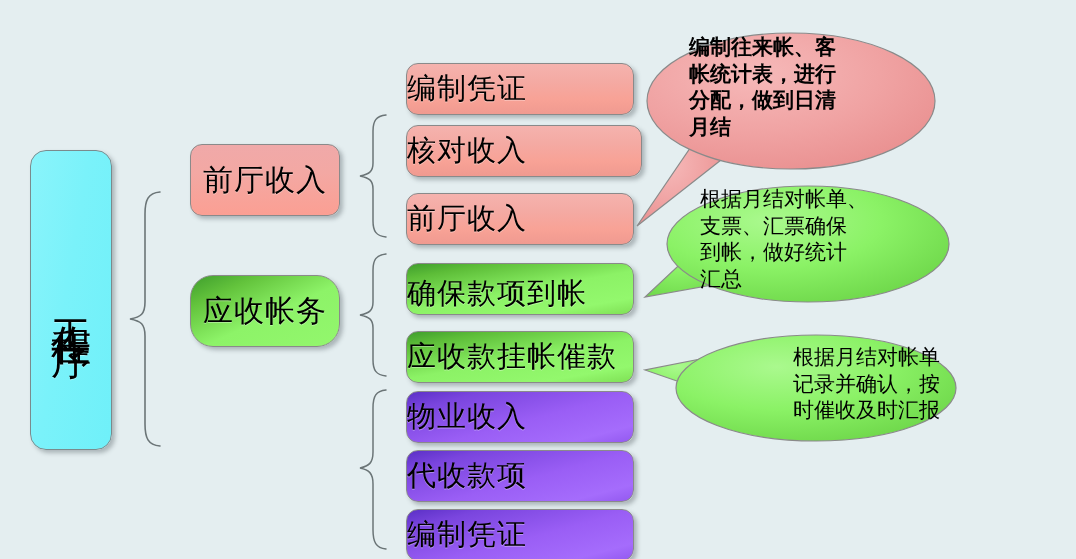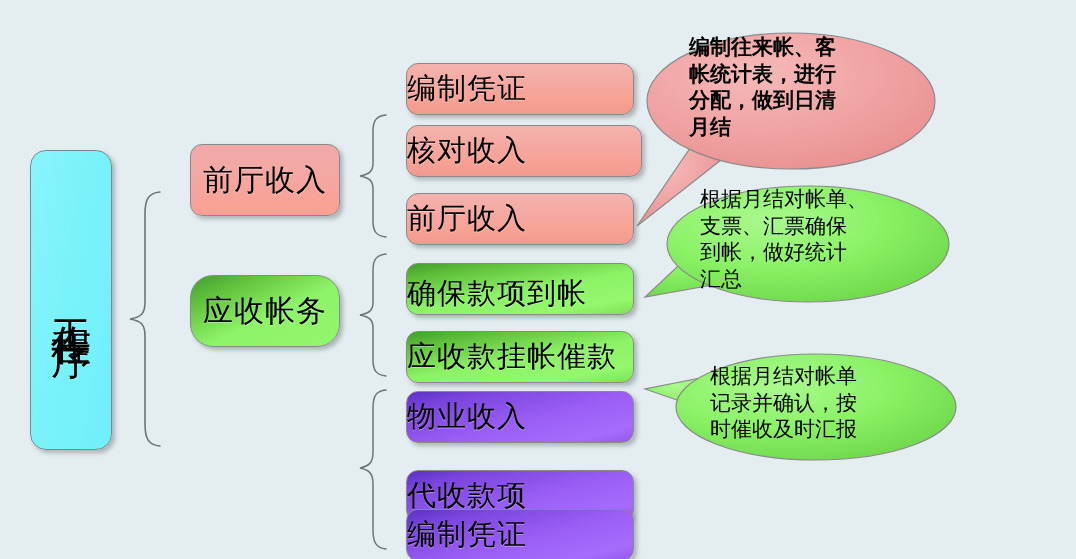--- a/index.html
+++ b/index.html
@@ -151,21 +151,21 @@
   </div>
 
   <div class="node leaf purple" style="left:406px; top:391px; width:228px; height:52px;">
     <span>物业收入</span>
   </div>
 
   <div class="node leaf green" style="left:406px; top:331px; width:228px; height:52px;">
     <span>应收款挂帐催款</span>
   </div>
 
-  <div class="node leaf purple" style="left:406px; top:450px; width:228px; height:52px;margin-top:20px;">
+  <div class="node leaf purple" style="left:406px; top:450px; width:228px; height:52px;">
     <span>代收款项</span>
   </div>
 
   <div class="node leaf purple" style="left:406px; top:509px; width:228px; height:52px;">
     <span>编制凭证</span>
   </div>
 
   <div class="callout" style="left:629px; top:20px; width:320px; height:210px;font-weight:bold;">
     <svg width="320" height="210" viewBox="0 0 320 210">
       <defs>
@@ -195,21 +195,21 @@
       </defs>
       <path d="M98 30 L5 117 L100 100 Z" fill="url(#greenGrad1)" stroke="#8a8a8a" stroke-width="1.2"></path>
       <ellipse cx="168" cy="64" rx="141" ry="58" fill="url(#greenGrad1)" stroke="#8a8a8a" stroke-width="1.2"></ellipse>
     </svg>
     <div class="callout-text" style="left:60px; top:6px; width:240px;">根据月结对帐单、
 支票、汇票确保
 到帐，做好统计
 汇总</div>
   </div>
 
-  <div class="callout" style="left:640px; top:349px; width:340px; height:130px;">
+  <div class="callout" style="left:640px; top:330px; width:340px; height:130px;text-align:right;">
     <svg width="340" height="130" viewBox="0 0 340 130">
       <defs>
         <radialGradient id="greenGrad2" cx="36%" cy="30%" r="80%">
           <stop offset="0%" stop-color="#aaf98e"></stop>
           <stop offset="50%" stop-color="#8bf266"></stop>
           <stop offset="100%" stop-color="#6cd548"></stop>
         </radialGradient>
       </defs>
       <path d="M96 22 L5 40 L92 70 Z" fill="url(#greenGrad2)" stroke="#8a8a8a" stroke-width="1.2"></path>
       <ellipse cx="176" cy="58" rx="140" ry="53" fill="url(#greenGrad2)" stroke="#8a8a8a" stroke-width="1.2"></ellipse>

